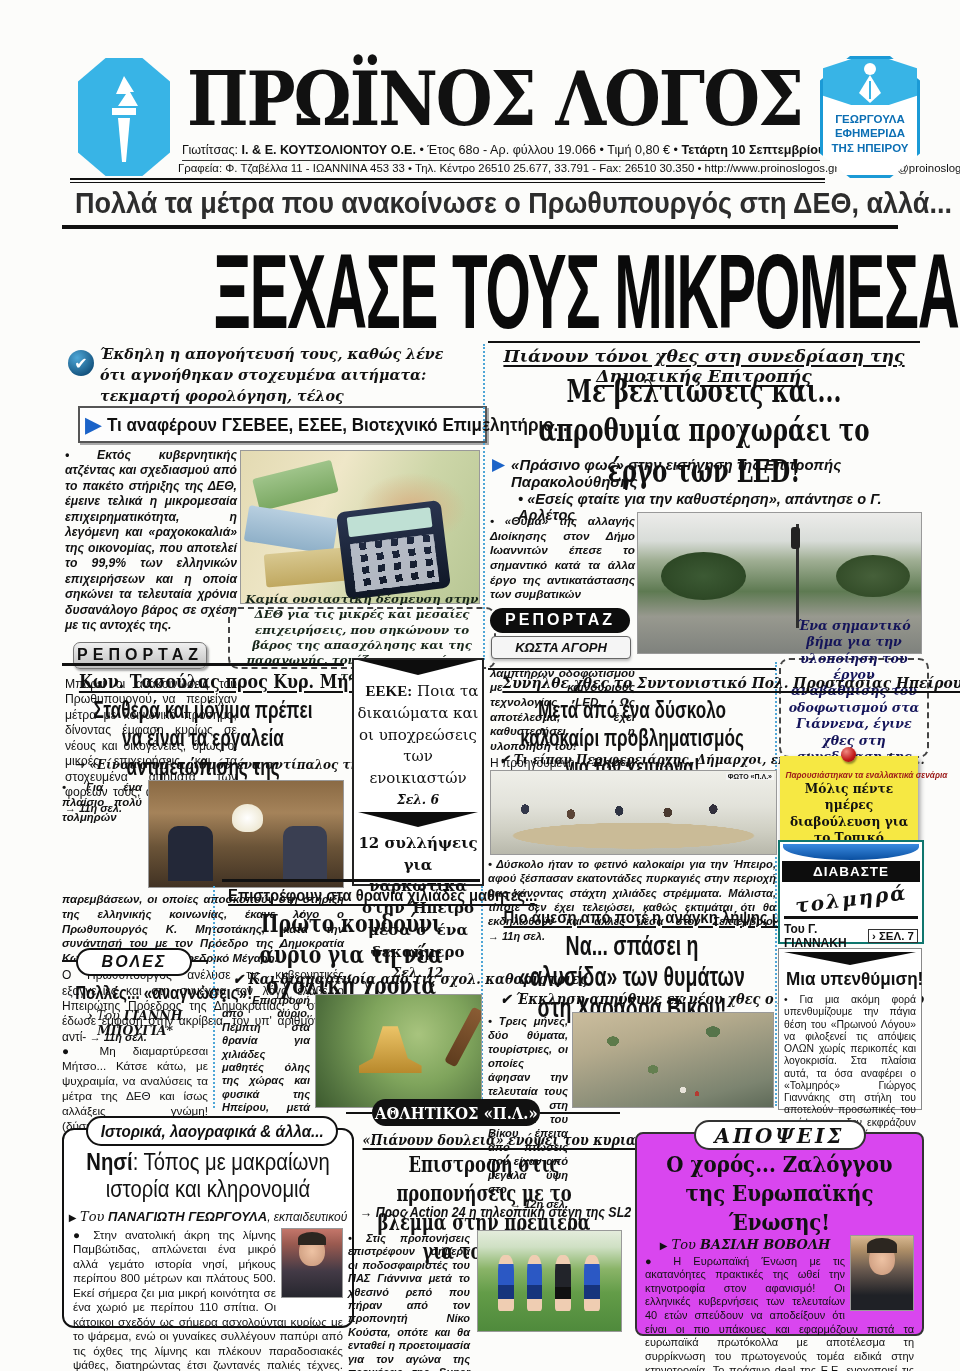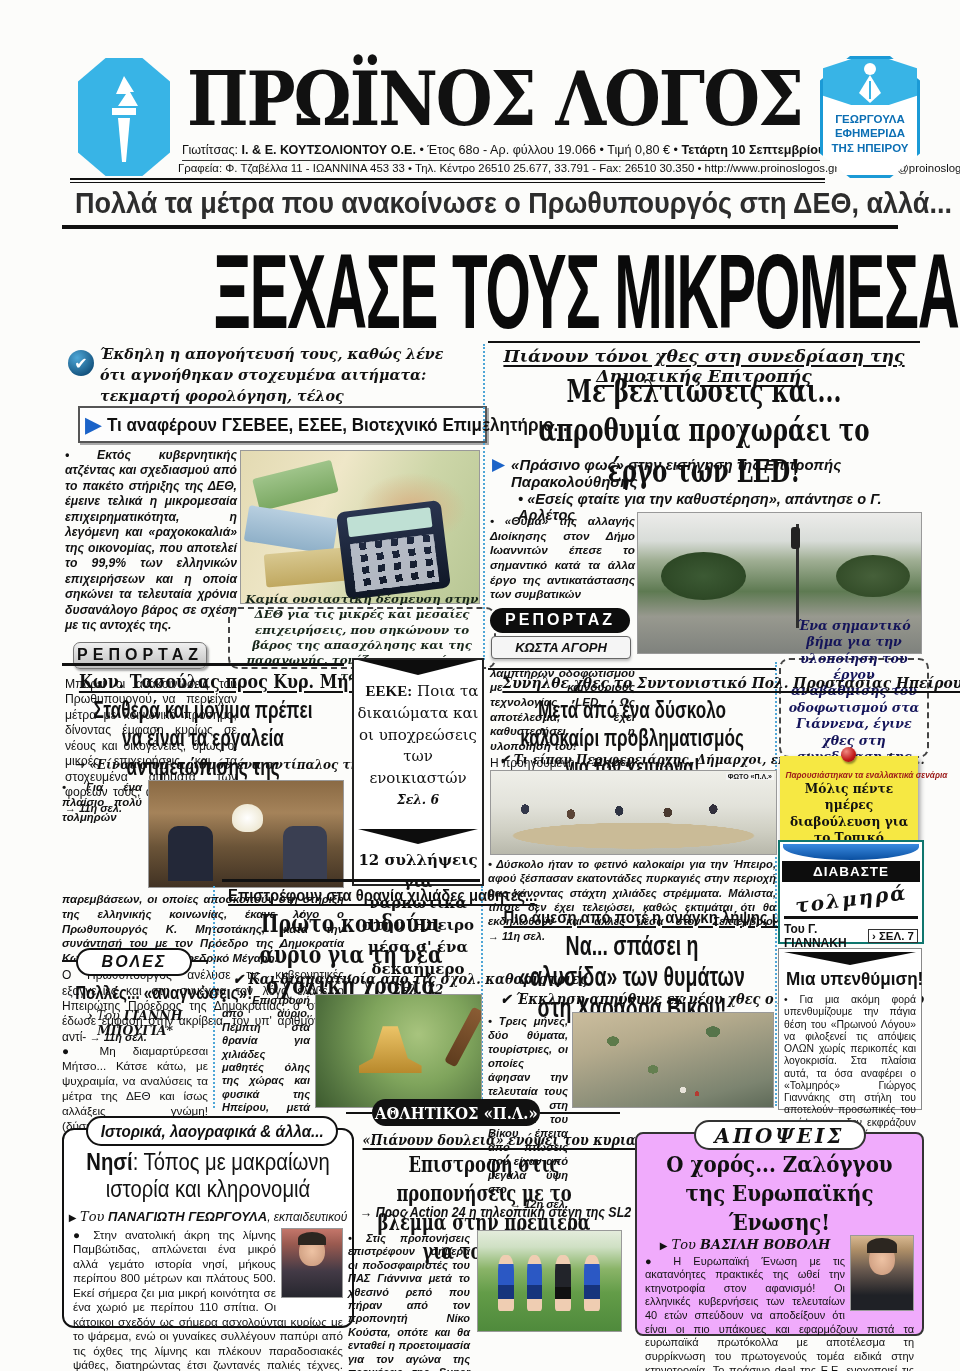--- a/index.html
+++ b/index.html
@@ -249,21 +249,21 @@
       <span class="jump">
         <span class="ar">→</span> <span>4η σελ.</span></span></p>
   </div>
 
   <div class="abs vdot" style="left:213px;top:886px;height:222px;"></div>
 
   <div class="abs" style="left:352px;top:658px;width:128px;height:224px;border:2px solid #222;background:#fff;">
     <div class="tri" style="border-left-width:60px;border-right-width:60px;"></div>
     <div class="serif ctr" style="font-size:15px;line-height:1.45;padding:6px 3px 2px;">
       <b class="sans" style="font-size:15px;">ΕΕΚΕ:</b><span> Ποια τα δικαιώματα και οι υποχρεώσεις των ενοικιαστών</span></div>
-    <div class="serif ctr" style="font-weight:bold;font-style:italic;font-size:12.4px;padding-bottom:22px;">Σελ. 6</div>
+    <div class="serif ctr" style="font-weight:bold;font-style:italic;font-size:12.4px;padding-bottom:5px;">Σελ. 6</div>
     <div class="tri" style="border-left-width:60px;border-right-width:60px;"></div>
     <div class="serif ctr" style="font-weight:bold;font-size:15px;line-height:1.45;padding:6px 2px 2px;">12 συλλήψεις για ναρκωτικά στην Ήπειρο μέσα σ' ένα δεκαήμερο</div>
     <div class="serif ctr" style="font-weight:bold;font-style:italic;font-size:12.4px;">Σελ. 12</div>
   </div>
 
   <div class="abs rule" style="left:488px;top:668px;width:288px;height:2px;"></div>
   <div class="abs serif ctr" style="left:488px;top:674px;width:288px;font-weight:bold;font-style:italic;font-size:15.4px;white-space:nowrap;">
     <span class="sq und" style="transform:scaleX(.9);">Συνήλθε χθες το Συντονιστικό Πολ. Προστασίας Ηπείρου</span>
     </div>
   <div class="abs ctr" style="left:484px;top:696px;width:296px;font-weight:800;font-size:22px;line-height:1.2;">
@@ -406,21 +406,21 @@
     <p class="just" style="margin:0;font-weight:bold;font-style:italic;font-size:11px;line-height:1.22;">• Στις προπονήσεις επιστρέφουν σήμερα οι ποδοσφαιριστές του ΠΑΣ Γιάννινα μετά το χθεσινό ρεπό που πήραν από τον προπονητή Νίκο Κούστα, οπότε και θα ενταθεί η προετοιμασία για τον αγώνα της πρεμιέρας της Super League 2 με τον Νέστο Χρυσούπολης την</p>
 
   </div>
   <div class="photo ph-team" style="left:477px;top:1230px;width:143px;height:100px;">
     <div class="pl" style="left:14%;"></div>
       <div class="pl" style="left:34%;"></div>
     <div class="pl dark" style="left:54%;"></div>
       <div class="pl" style="left:74%;"></div>
   </div>
 
-  <div class="abs" style="left:635px;top:1132px;width:285px;height:200px;border:2px solid #333;border-radius:8px;background:#f0abfc;">
+  <div class="abs" style="left:635px;top:1132px;width:285px;height:200px;border:2px solid #333;border-radius:8px;background:#d946ef;">
     <div class="tabpill serif" style="position:absolute;left:50%;transform:translateX(-50%);top:-14px;width:168px;height:26px;border-color:#333;
                 font-weight:bold;font-style:italic;font-size:20px;letter-spacing:3px;">
       <span style="padding-top:1px;">ΑΠΟΨΕΙΣ</span>
       </div>
     <div class="serif ctr" style="margin-top:16px;font-weight:bold;font-size:22px;line-height:1.25;">
       <span class="sq" style="transform:scale(.9,1.05);">Ο χορός... Ζαλόγγου της Ευρωπαϊκής Ένωσης!</span>
       </div>
     <div style="padding:2px 8px 0;">
       <div class="photo ph-port2" style="position:relative;float:right;width:62px;height:74px;margin:0 0 3px 5px;">
           <div class="face"></div>

